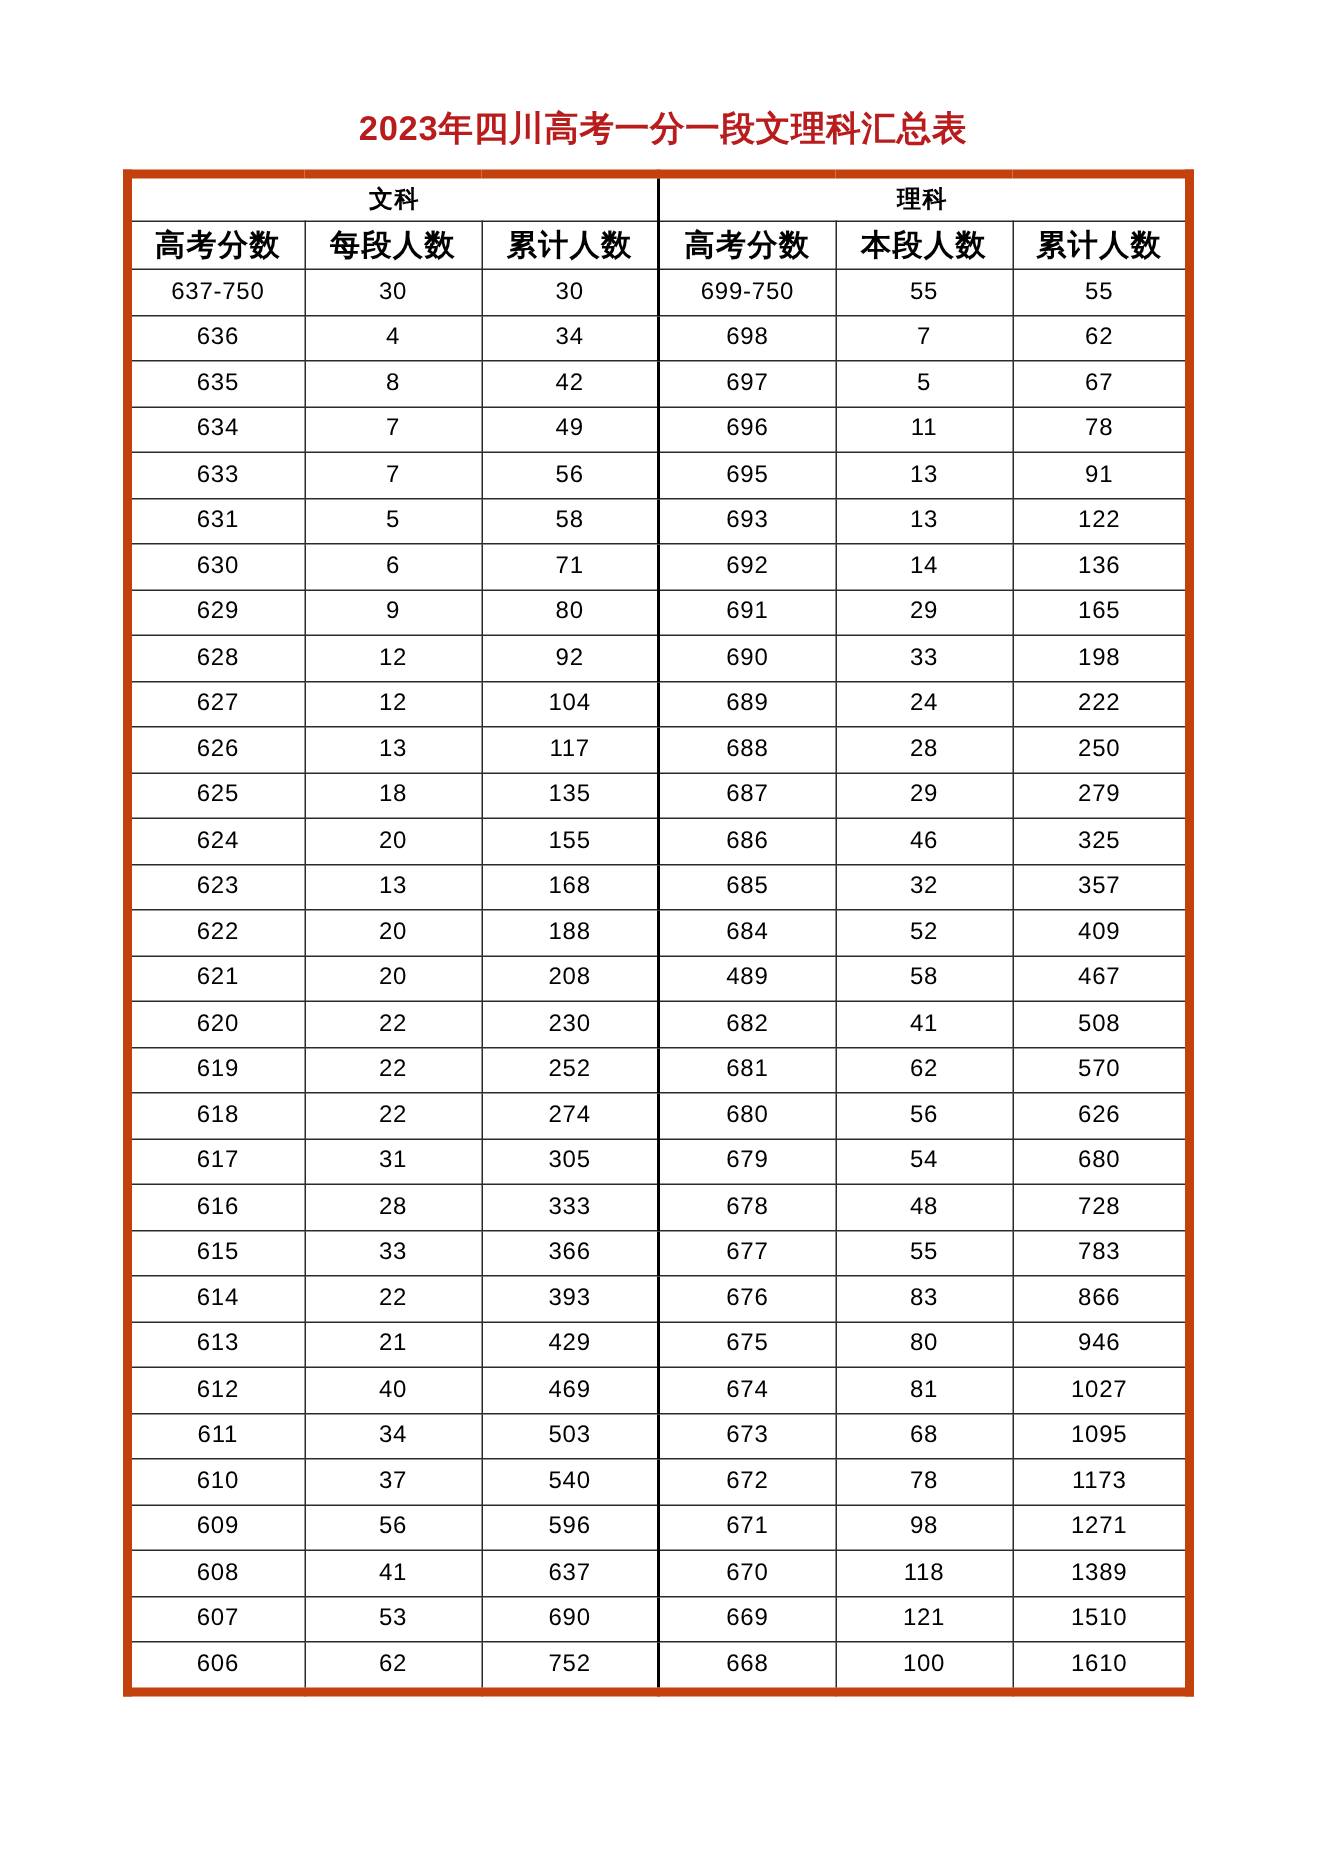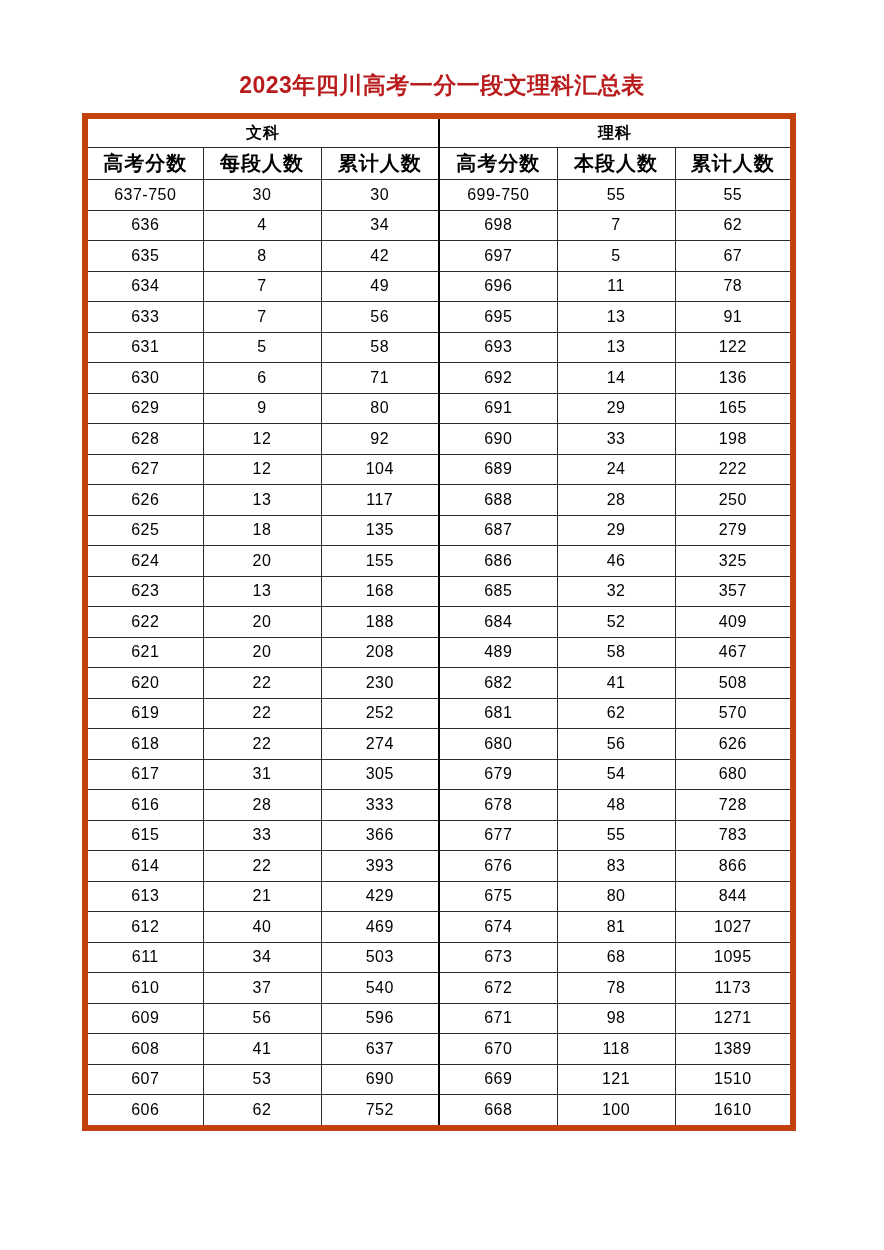--- a/index.html
+++ b/index.html
@@ -310,21 +310,21 @@
             <td class="block-divider">676</td>
             <td>83</td>
             <td>866</td>
           </tr>
           <tr class="data-row">
             <td>613</td>
             <td>21</td>
             <td>429</td>
             <td class="block-divider">675</td>
             <td>80</td>
-            <td>844</td>
+            <td>946</td>
           </tr>
           <tr class="data-row">
             <td>612</td>
             <td>40</td>
             <td>469</td>
             <td class="block-divider">674</td>
             <td>81</td>
             <td>1027</td>
           </tr>
           <tr class="data-row">

